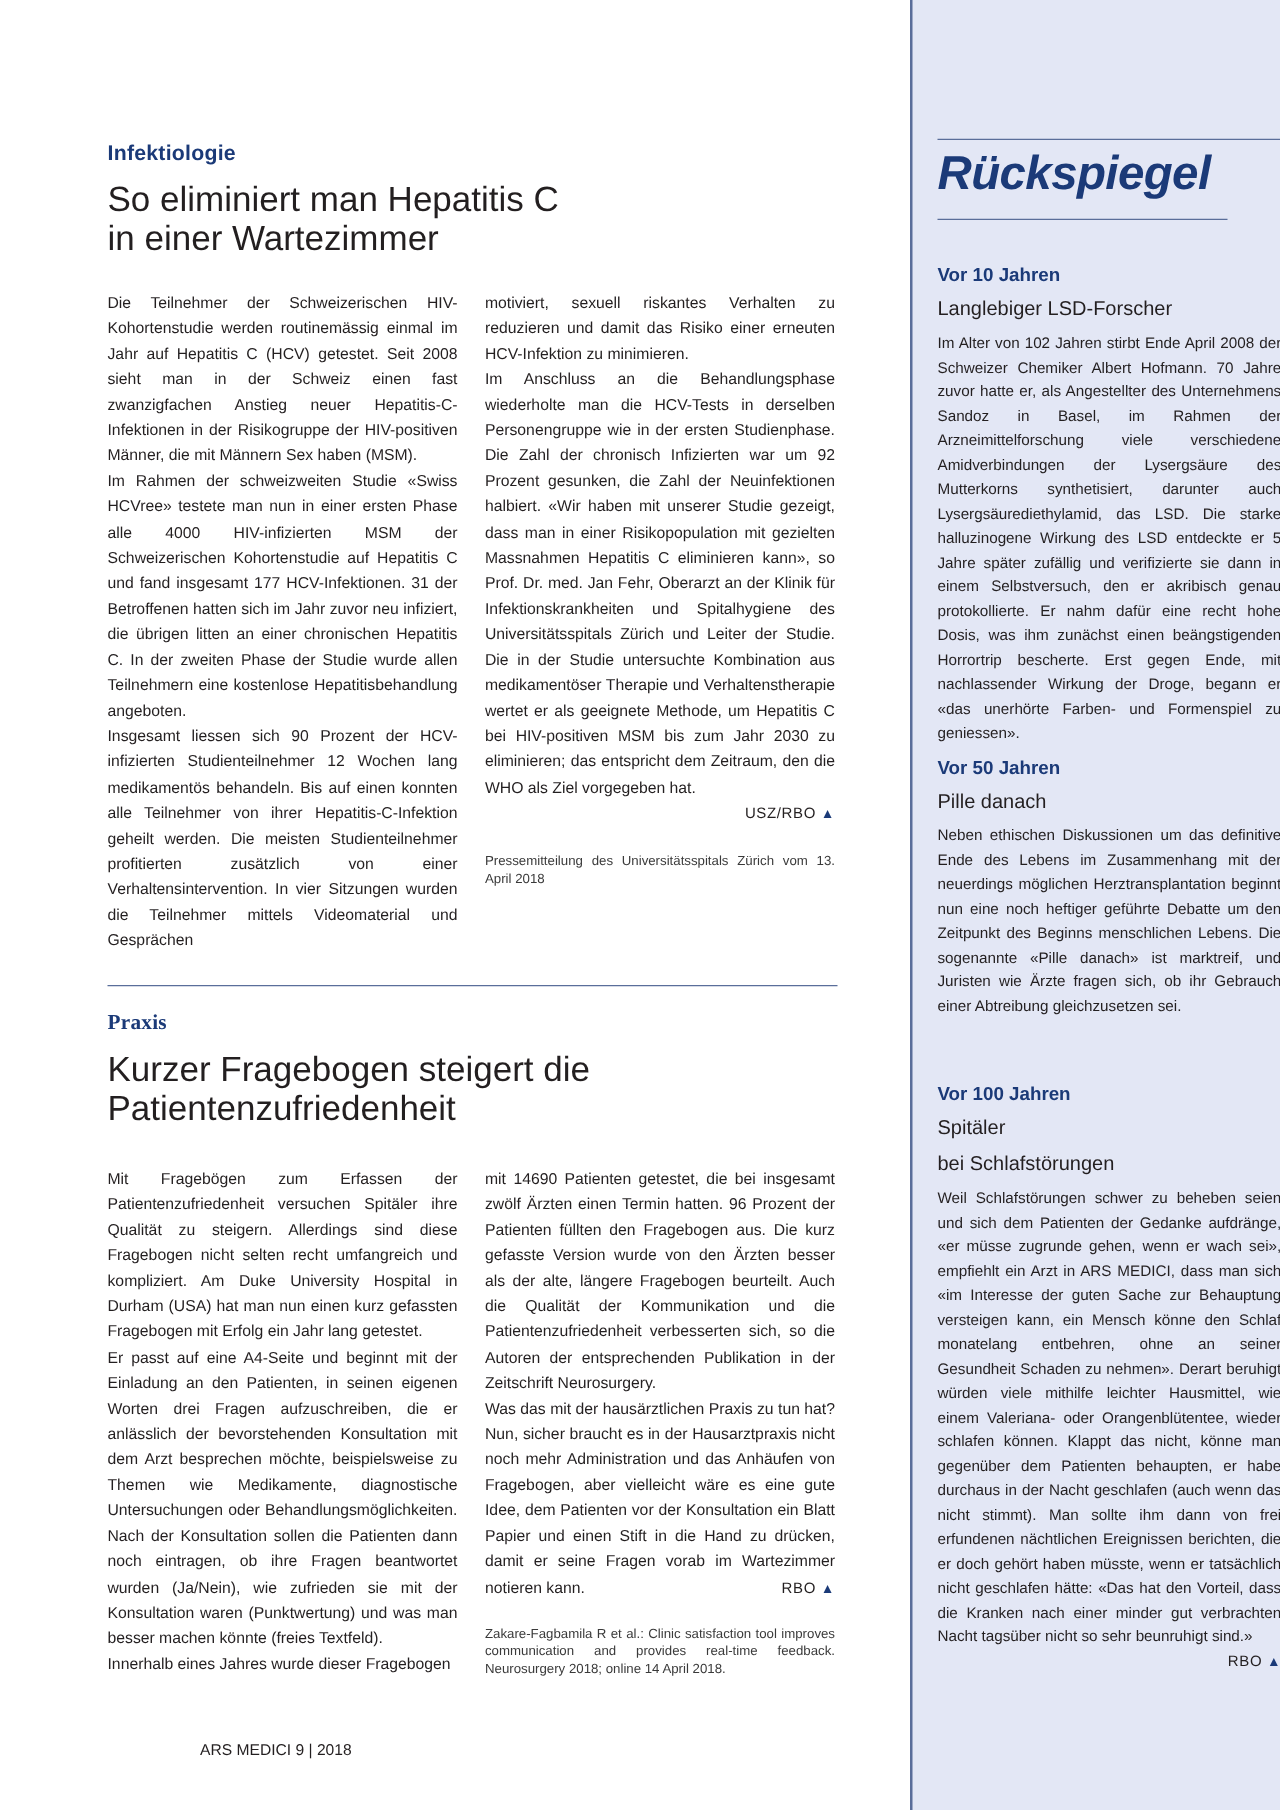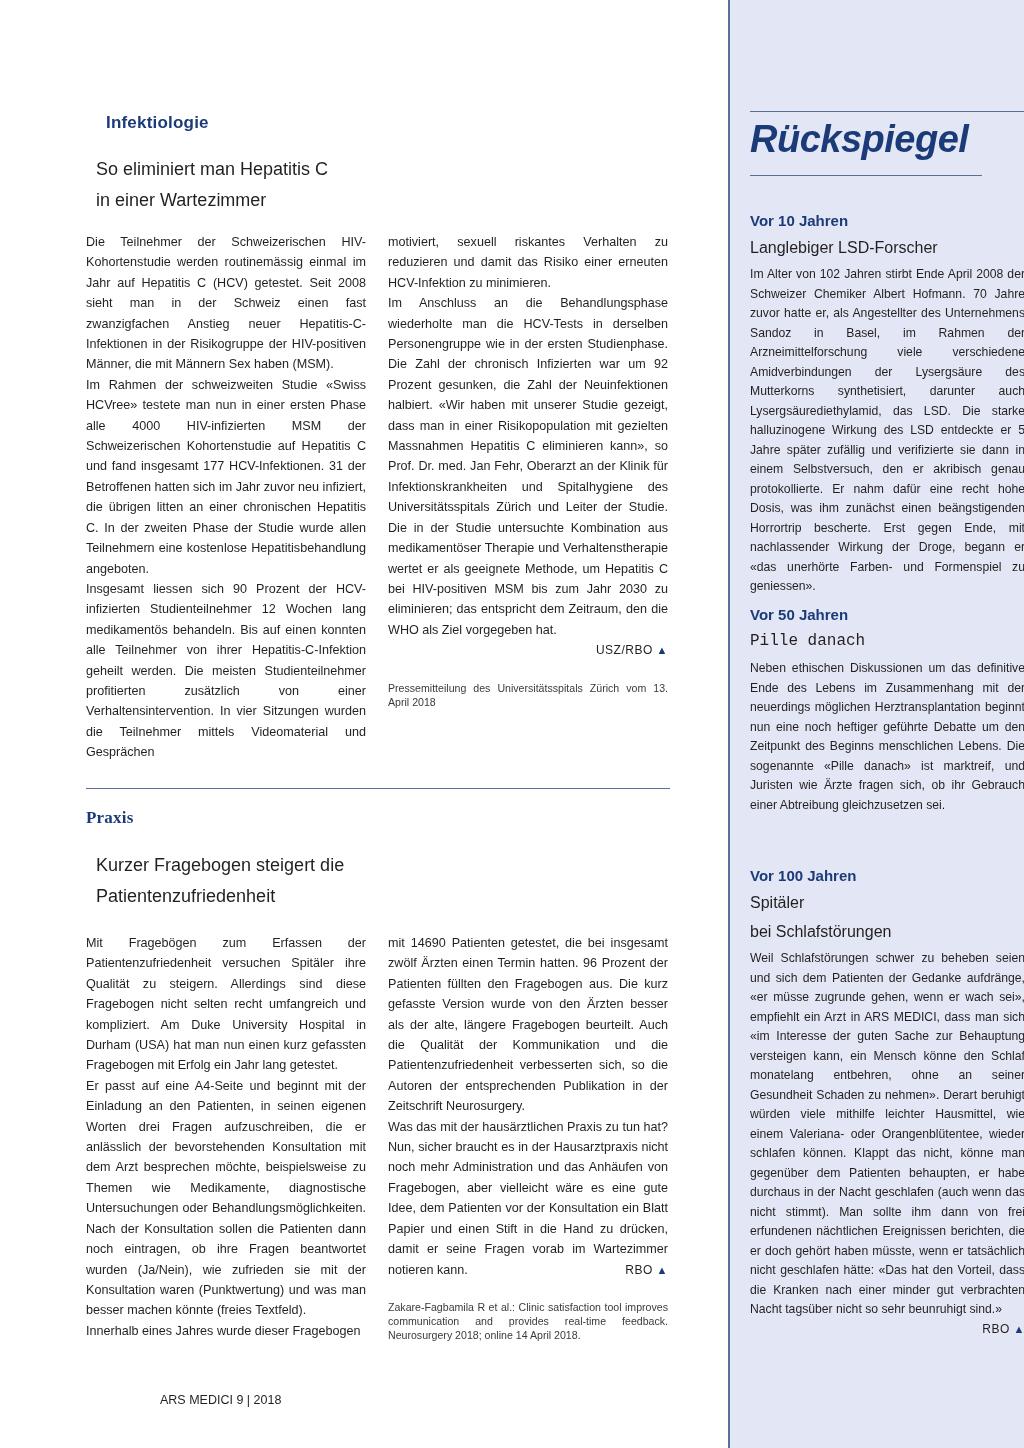--- a/index.html
+++ b/index.html
@@ -7,21 +7,21 @@
     width: 1024px; height: 1448px; position: relative; overflow: hidden;
     background: #ffffff; color: #231f20;
     font-family: "Liberation Sans", "DejaVu Sans", sans-serif;
   }
   .main { position: absolute; left: 86px; top: 0; width: 584px; }
   .sidebar {
     position: absolute; left: 728px; top: 0; width: 335px; height: 1448px;
     background: #e3e7f5; border-left: 2px solid #5a6e9a; box-sizing: border-box;
   }
   .kicker { color: #1b3a78; font-weight: bold; font-size: 17px; letter-spacing: 0.2px; }
-  .headline { font-size: 18px; line-height: 31px; font-weight: normal; color: #231f20; margin: 10px; }
+  .headline { font-size: 28px; line-height: 31px; font-weight: normal; color: #231f20; margin: 0; }
   .cols { position: absolute; display: flex; gap: 22px; }
   .col { width: 280px; font-size: 12.6px; line-height: 20.4px; text-align: justify; }
   .col p { margin: 0; }
   .sig { text-align: right; font-size: 12px; letter-spacing: 0.5px; }
   .tri { color: #1b3a78; font-size: 11px; }
   .source { font-size: 10.6px; line-height: 14px; color: #3a3a3a; text-align: justify; margin-top: 20px; }
   .rule { position: absolute; height: 1px; background: #5a6e9a; }
   .footer { position: absolute; left: 160px; top: 1393px; font-size: 12.5px; color: #231f20; }
 
   .sb-inner { position: absolute; left: 20px; top: 0; width: 275px; }
@@ -29,21 +29,21 @@
   .sb-kicker { color: #1b3a78; font-weight: bold; font-size: 15px; }
   .sb-head { font-size: 16px; line-height: 29px; margin: 0; font-weight: normal; color: #231f20; }
   .sb-text { font-size: 12.2px; line-height: 19.5px; text-align: justify; margin: 0; }
 </style>
 </head>
 <body>
 
 <div class="main">
 
   <div>
-    <div class="kicker" style="position:absolute; top:113px; left:0;margin-left:20px;">Infektiologie</div>
+    <div class="kicker" style="position:absolute; top:113px; left:0;">Infektiologie</div>
     <h1 class="headline" style="position:absolute; top:144px; left:0; width:584px;">
       <span>So eliminiert man Hepatitis C</span><br>
       <span>in einer Wartezimmer</span>
     </h1>
     <div class="cols" style="top:232px; left:0;">
       <div class="col">
         <p>Die Teilnehmer der Schweizerischen HIV-Kohortenstudie werden routinemässig einmal im Jahr auf Hepatitis C (HCV) getestet. Seit 2008 sieht man in der Schweiz einen fast zwanzigfachen Anstieg neuer Hepatitis-C-Infektionen in der Risikogruppe der HIV-positiven Männer, die mit Männern Sex haben (MSM).</p>
         <p>Im Rahmen der schweizweiten Studie «Swiss HCVree» testete man nun in einer ersten Phase alle 4000 HIV-infizierten MSM der Schweizerischen Kohortenstudie auf Hepatitis C und fand insgesamt 177 HCV-Infektionen. 31 der Betroffenen hatten sich im Jahr zuvor neu infiziert, die übrigen litten an einer chronischen Hepatitis C. In der zweiten Phase der Studie wurde allen Teilnehmern eine kostenlose Hepatitisbehandlung angeboten.</p>
         <p>Insgesamt liessen sich 90 Prozent der HCV-infizierten Studienteilnehmer 12 Wochen lang medikamentös behandeln. Bis auf einen konnten alle Teilnehmer von ihrer Hepatitis-C-Infektion geheilt werden. Die meisten Studienteilnehmer profitierten zusätzlich von einer Verhaltensintervention. In vier Sitzungen wurden die Teilnehmer mittels Videomaterial und Gesprächen</p>
       </div>
@@ -97,21 +97,21 @@
     <div class="rule" style="top:175px; left:0; width:232px;"></div>
 
     <div style="position:absolute; top:212px; left:0; width:275px;">
       <div class="sb-kicker">Vor 10 Jahren</div>
       <h2 class="sb-head" style="margin-top:4px;">Langlebiger LSD-Forscher</h2>
       <p class="sb-text" style="margin-top:3px;">Im Alter von 102 Jahren stirbt Ende April 2008 der Schweizer Chemiker Albert Hofmann. 70 Jahre zuvor hatte er, als Angestellter des Unternehmens Sandoz in Basel, im Rahmen der Arzneimittelforschung viele verschiedene Amidverbindungen der Lysergsäure des Mutterkorns synthetisiert, darunter auch Lysergsäurediethylamid, das LSD. Die starke halluzinogene Wirkung des LSD entdeckte er 5 Jahre später zufällig und verifizierte sie dann in einem Selbstversuch, den er akribisch genau protokollierte. Er nahm dafür eine recht hohe Dosis, was ihm zunächst einen beängstigenden Horrortrip bescherte. Erst gegen Ende, mit nachlassender Wirkung der Droge, begann er «das unerhörte Farben- und Formenspiel zu geniessen».</p>
     </div>
 
     <div style="position:absolute; top:606px; left:0; width:275px;">
       <div class="sb-kicker">Vor 50 Jahren</div>
-      <h2 class="sb-head" style="margin-top:4px;font-family:Liberation Mono, monospace;">Pille danach</h2>
+      <h2 class="sb-head" style="margin-top:4px;">Pille danach</h2>
       <p class="sb-text" style="margin-top:3px;">Neben ethischen Diskussionen um das definitive Ende des Lebens im Zusammenhang mit der neuerdings möglichen Herztransplantation beginnt nun eine noch heftiger geführte Debatte um den Zeitpunkt des Beginns menschlichen Lebens. Die sogenannte «Pille danach» ist marktreif, und Juristen wie Ärzte fragen sich, ob ihr Gebrauch einer Abtreibung gleichzusetzen sei.</p>
     </div>
 
     <div style="position:absolute; top:867px; left:0; width:275px;">
       <div class="sb-kicker">Vor 100 Jahren</div>
       <h2 class="sb-head" style="margin-top:4px;">
         <span>Spitäler</span><br>
         <span>bei Schlafstörungen</span>
       </h2>
       <p class="sb-text" style="margin-top:3px;">

